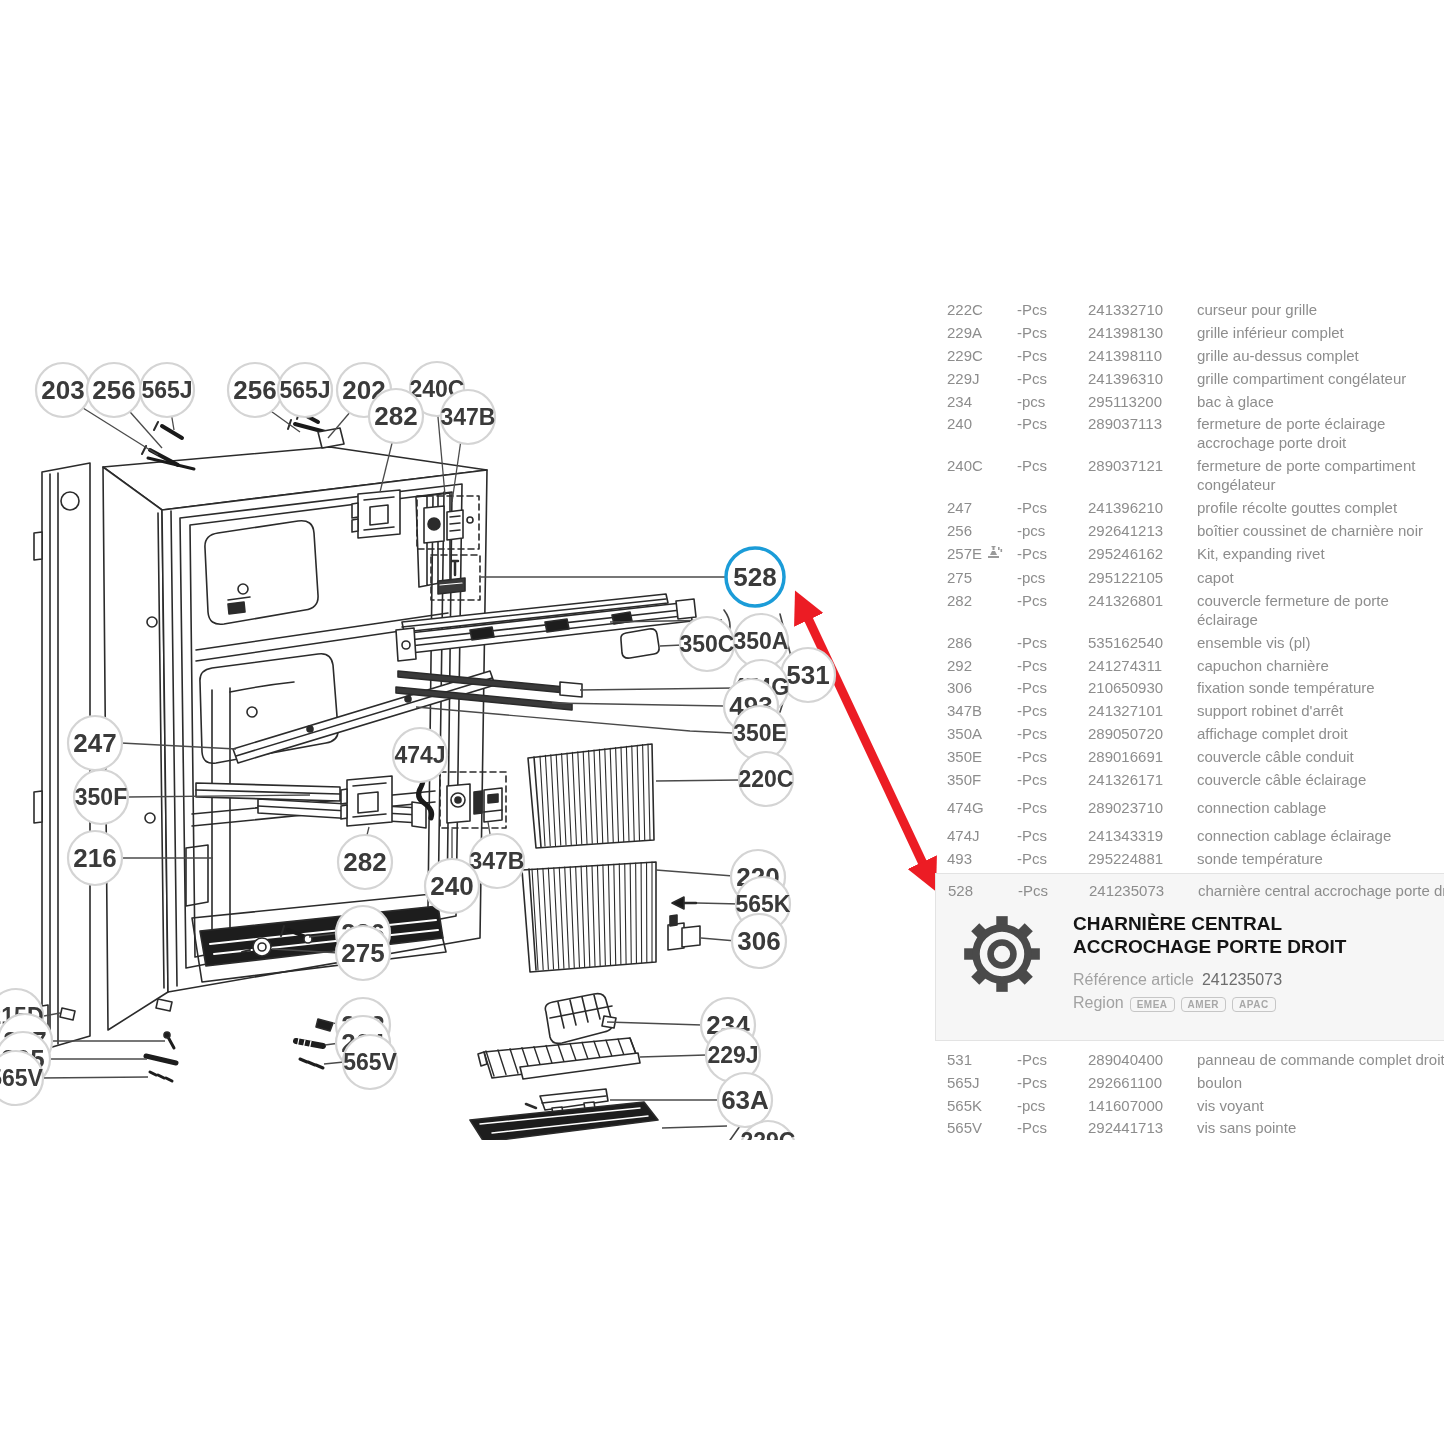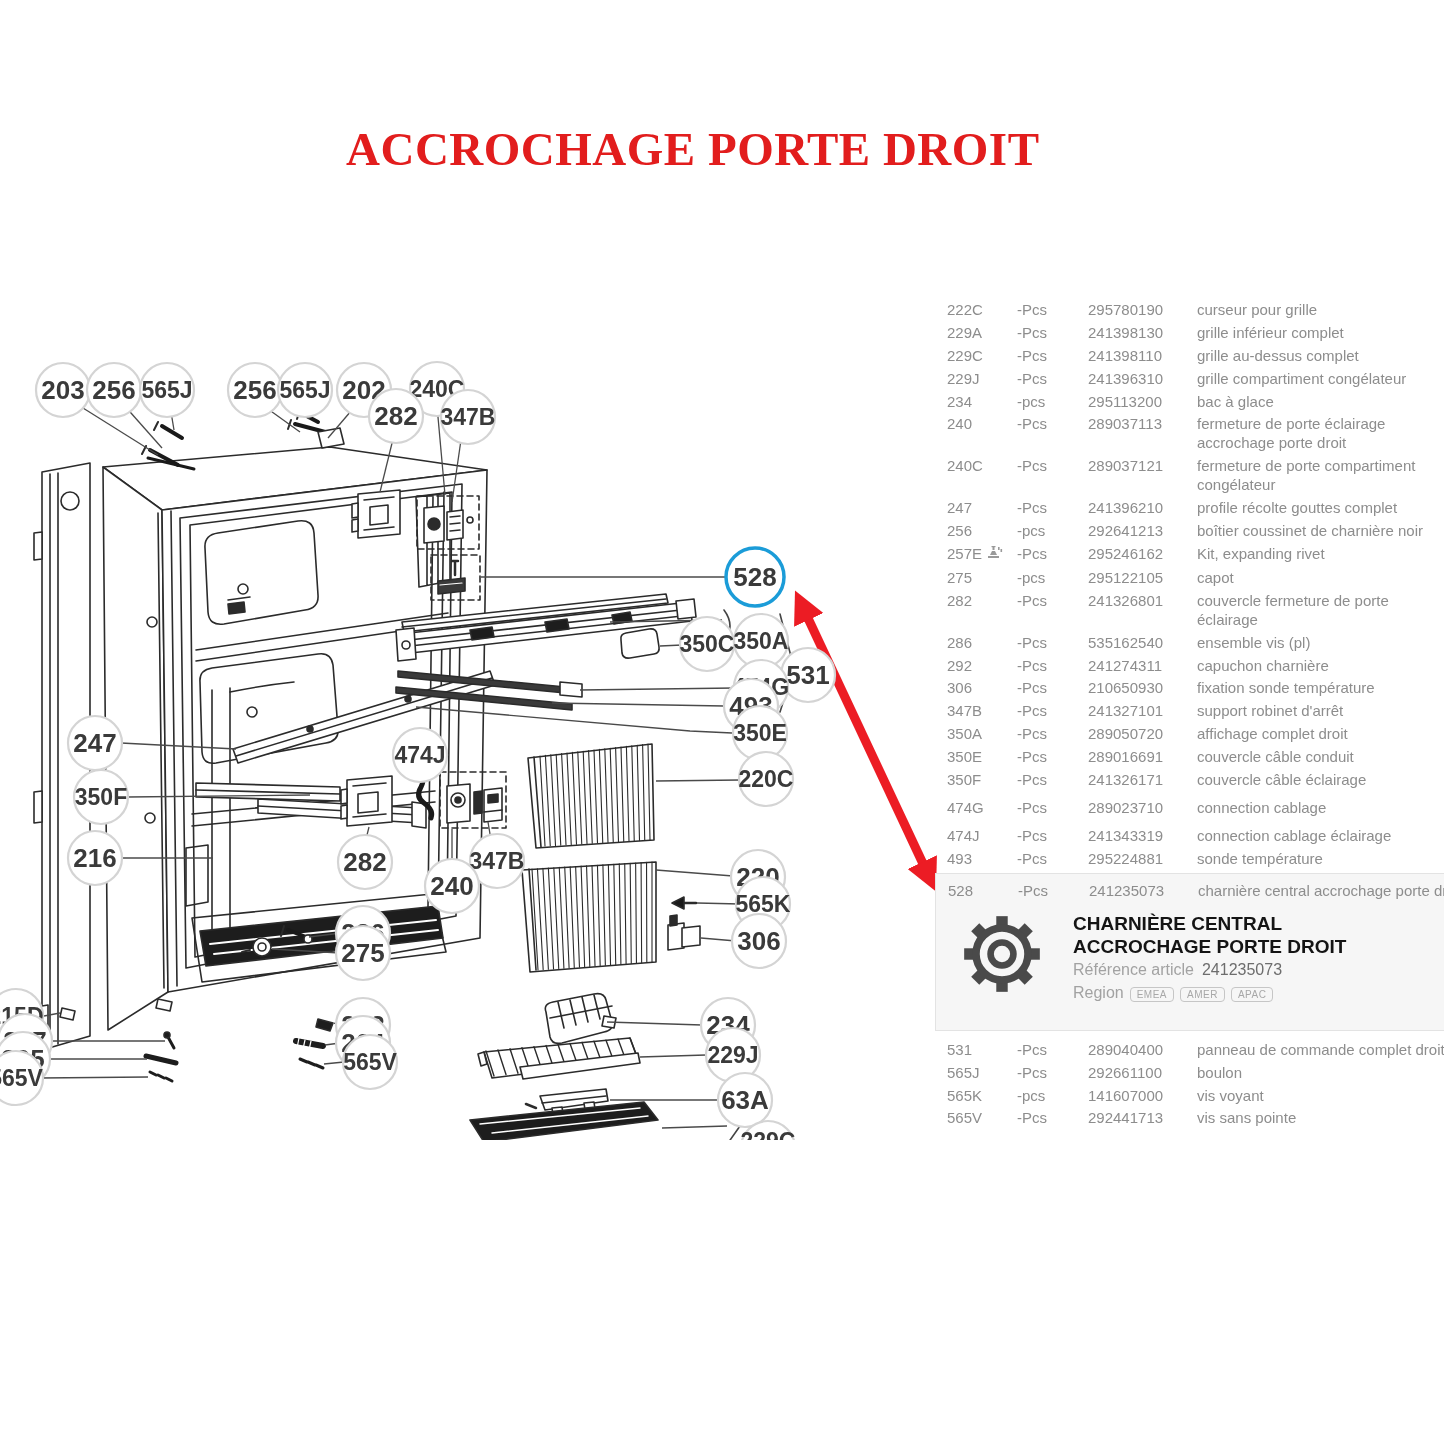--- a/index.html
+++ b/index.html
@@ -20,33 +20,32 @@
   .prow .art{width:109px;}
   .prow .desc{width:252px;}
   .prow .kit{margin-left:4px;margin-top:1px;}
   .hl-box{margin-top:5px;margin-bottom:9px;background:#f6f6f6;border:1px solid #e3e3e3;
           width:516px;padding-top:7px;box-sizing:border-box;}
   .hl-box .prow .desc{white-space:nowrap;overflow:hidden;}
   .card{display:flex;padding:6px 0 28px 22px;}
   .card-gear{width:88px;height:88px;flex:none;}
   .card-body{margin-left:27px;padding-top:2px;}
   .card-title{font-size:19px;font-weight:bold;color:#141414;line-height:23px;width:340px;}
-  .card-ref{margin-top:3px;font-size:16px;color:#a2a2a2;}
+  .card-ref{margin-top:13px;font-size:16px;color:#a2a2a2;}
   .card-ref .refval{color:#6d6d6d;margin-left:8px;}
   .card-region{margin-top:5px;font-size:16px;color:#a2a2a2;display:flex;align-items:flex-end;}
   .badge{display:inline-block;border:1px solid #c6c6c6;border-radius:4px;padding:1px 6px;
-         font-size:10px;color:#a8a8a8;margin-left:6px;letter-spacing:.5px;font-weight:normal;}
+         font-size:10px;color:#a8a8a8;margin-left:6px;letter-spacing:.5px;font-weight:bold;}
 </style>
 </head>
 <body>
 
 <div class="page">
 
   <div class="title" style="color: rgb(226, 29, 29);">
-    <div>ACCROCHAGE PORTE DROIT</div>
   </div>
 
   <svg id="diagram" viewBox="0 350 960 790" width="960" height="790">
     <defs>
       <marker id="ah" viewBox="0 0 10 10" refX="2" refY="5" markerWidth="3.6" markerHeight="3.6" orient="auto-start-reverse">
           <path id="ah-path" d="M0,0 L10,5 L0,10 Z" fill="#ec1c24"></path>
         </marker>
     </defs>
 
     <g stroke="#2b2b2b" stroke-width="1.6" fill="none" stroke-linejoin="round" stroke-linecap="round">
@@ -470,21 +469,21 @@
           <text x="16" y="1078" text-anchor="middle" dy="0.36em" font-size="23" class="co">565V</text>
         </g>
       </g>
   </svg>
 
   <div class="ptable">
     <div id="rows-before">
         <div class="prow">
           <span class="ref">222C</span>
           <span class="qty">-Pcs</span>
-          <span class="art">295780190</span>
+          <span class="art">241332710</span>
           <span class="desc">curseur pour grille</span>
         </div>
         <div class="prow">
           <span class="ref">229A</span>
           <span class="qty">-Pcs</span>
           <span class="art">241398130</span>
           <span class="desc">grille inférieur complet</span>
         </div>
         <div class="prow">
           <span class="ref">229C</span>

